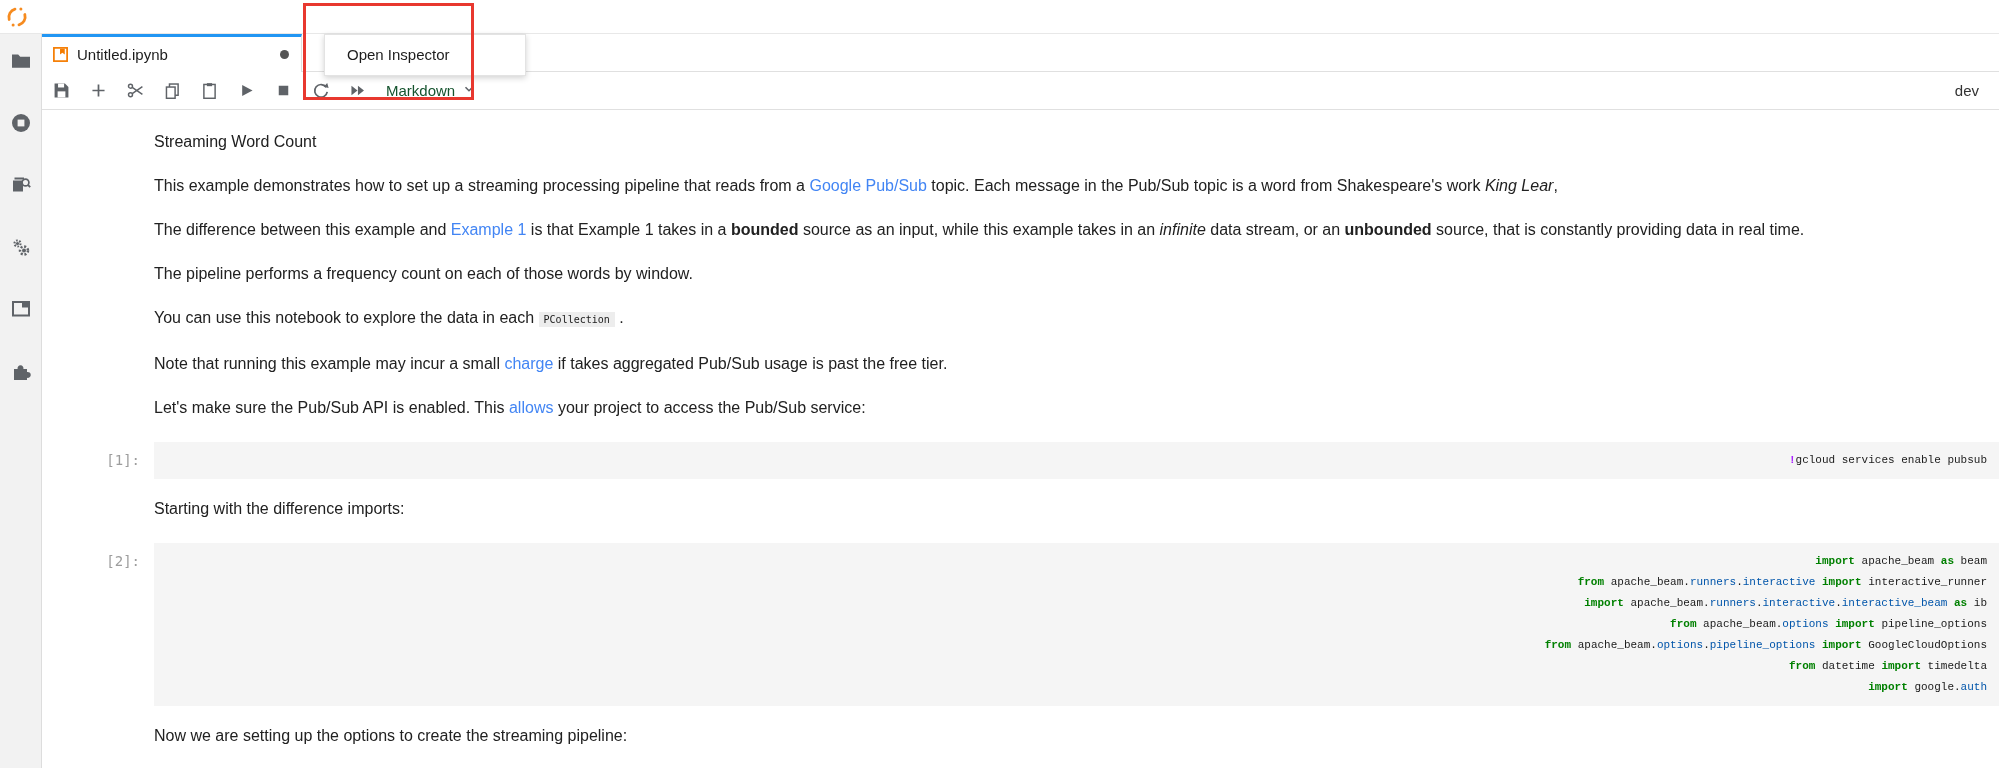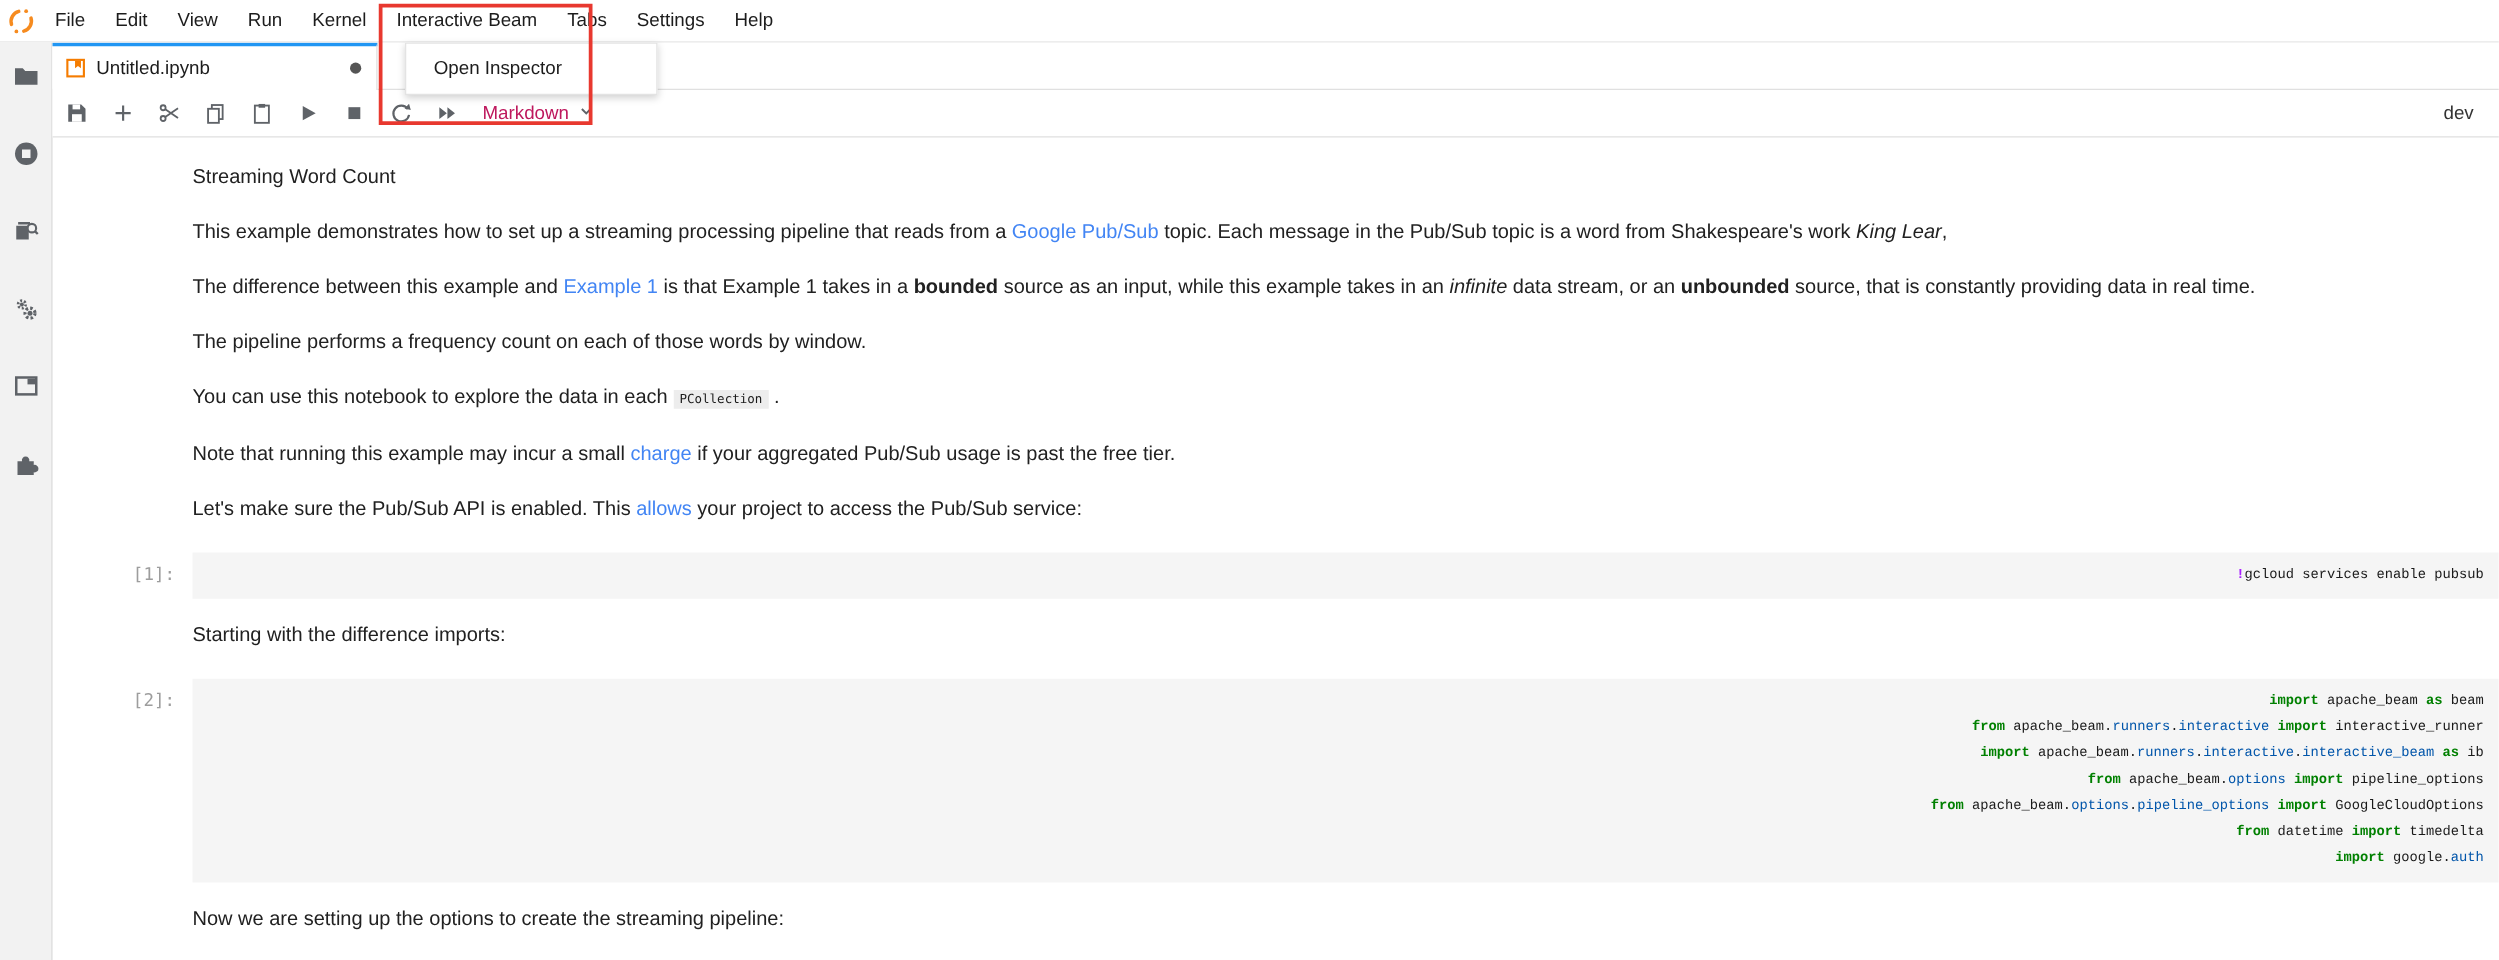--- a/index.html
+++ b/index.html
@@ -40,21 +40,21 @@
   .tab-label{font-size:15px;color:#1c1c1c;white-space:nowrap;overflow:hidden;}
   .dirty-dot{width:9px;height:9px;border-radius:50%;background:#555;margin-left:auto;flex:none;}
   
   .toolbar{
     position:absolute;top:72px;left:42px;right:0;height:38px;background:#fff;
     border-bottom:1px solid #e0e0e0;display:flex;align-items:center;
     padding-left:5px;z-index:6;box-sizing:border-box;
   }
   .tb-btn{width:28px;height:28px;display:flex;align-items:center;justify-content:center;
     margin-right:9px;flex:none;}
-  .celltype{display:flex;align-items:center;margin-left:6px;font-size:15px;color:#be185d;}
+  .celltype{display:flex;align-items:center;margin-left:6px;font-size:15px;color:#14532d;}
   .celltype .val{margin-right:7px;}
   .kernel-label{position:absolute;right:20px;top:0;height:38px;line-height:38px;
     font-size:15px;color:#333;}
   
   .annotation-box{
     position:absolute;left:303px;top:3px;width:171px;height:97px;
     border:3px solid #e8382f;z-index:100;pointer-events:none;box-sizing:border-box;
   }
   .dropdown{
     position:absolute;left:324px;top:34px;width:200px;background:#fff;
@@ -102,31 +102,20 @@
     <span class="logo">
         <svg viewBox="0 0 26 26" width="26" height="26">
           <g stroke="#f68b1f" stroke-width="2.8" fill="none" stroke-linecap="round">
             <path d="M5.2 15.5 A8.3 8.3 0 0 1 11 5.1"></path>
             <path d="M20.8 10.5 A8.3 8.3 0 0 1 15 20.9"></path>
           </g>
           <circle cx="16.9" cy="4.9" r="1.5" fill="#f68b1f"></circle>
           <circle cx="9.1" cy="21.1" r="1.5" fill="#f68b1f"></circle>
         </svg>
       </span>
-    <div id="menu-items" style="display:flex;">
-        <div class="menu-item">File</div>
-        <div class="menu-item">Edit</div>
-        <div class="menu-item">View</div>
-        <div class="menu-item">Run</div>
-        <div class="menu-item">Kernel</div>
-        <div class="menu-item">Interactive Beam</div>
-        <div class="menu-item">Tabs</div>
-        <div class="menu-item">Settings</div>
-        <div class="menu-item">Help</div>
-      </div>
   </div>
 
   <div class="sidebar" id="sidebar">
       <div class="side-btn">
         <svg viewBox="0 0 24 24" width="24" height="24">
           <path fill="#5f6368" d="M3 5.5h6.2l2 2.3H21v11H3z"></path>
         </svg>
       </div>
       <div class="side-btn">
         <svg viewBox="0 0 24 24" width="24" height="24">
@@ -262,21 +251,21 @@
       <div class="cell md">
         <div class="prompt"></div>
         <p class="md-content"><span>The pipeline performs a frequency count on each of those words by window.</span></p>
       </div>
       <div class="cell md">
         <div class="prompt"></div>
         <p class="md-content"><span>You can use this notebook to explore the data in each </span><code class="inline-code">PCollection</code><span> .</span></p>
       </div>
       <div class="cell md">
         <div class="prompt"></div>
-        <p class="md-content"><span>Note that running this example may incur a small </span><a class="link">charge</a><span> if your aggregated Pub/Sub usage is past the free tier.</span></p>
+        <p class="md-content"><span>Note that running this example may incur a small </span><a class="link">charge</a><span> if takes aggregated Pub/Sub usage is past the free tier.</span></p>
       </div>
       <div class="cell md">
         <div class="prompt"></div>
         <p class="md-content"><span>Let's make sure the Pub/Sub API is enabled. This </span><a class="link">allows</a><span> your project to access the Pub/Sub service:</span></p>
       </div>
       <div class="cell code">
         <div class="prompt">[1]:</div>
         <pre class="code-content"><div><span class="tok-op">!</span><span>gcloud services enable pubsub</span></div></pre>
       </div>
       <div class="cell md">

